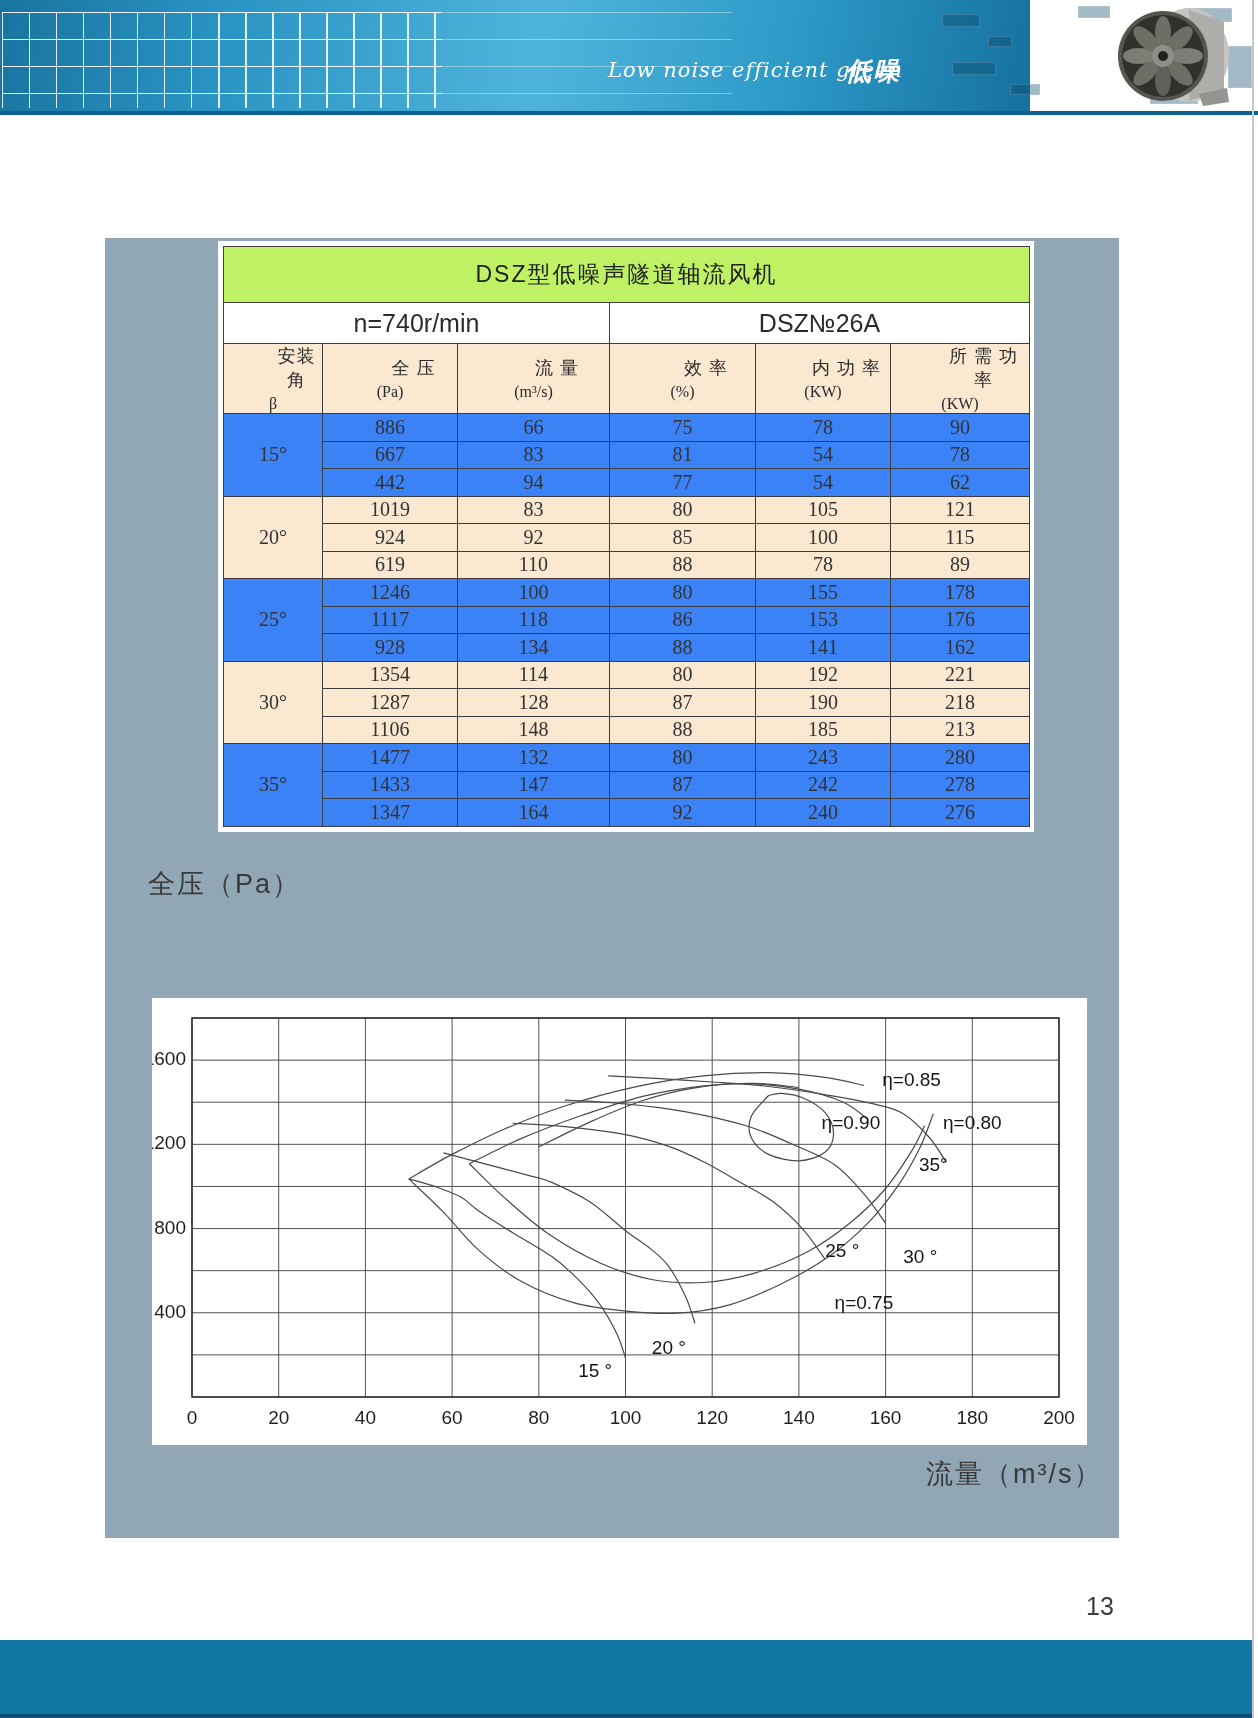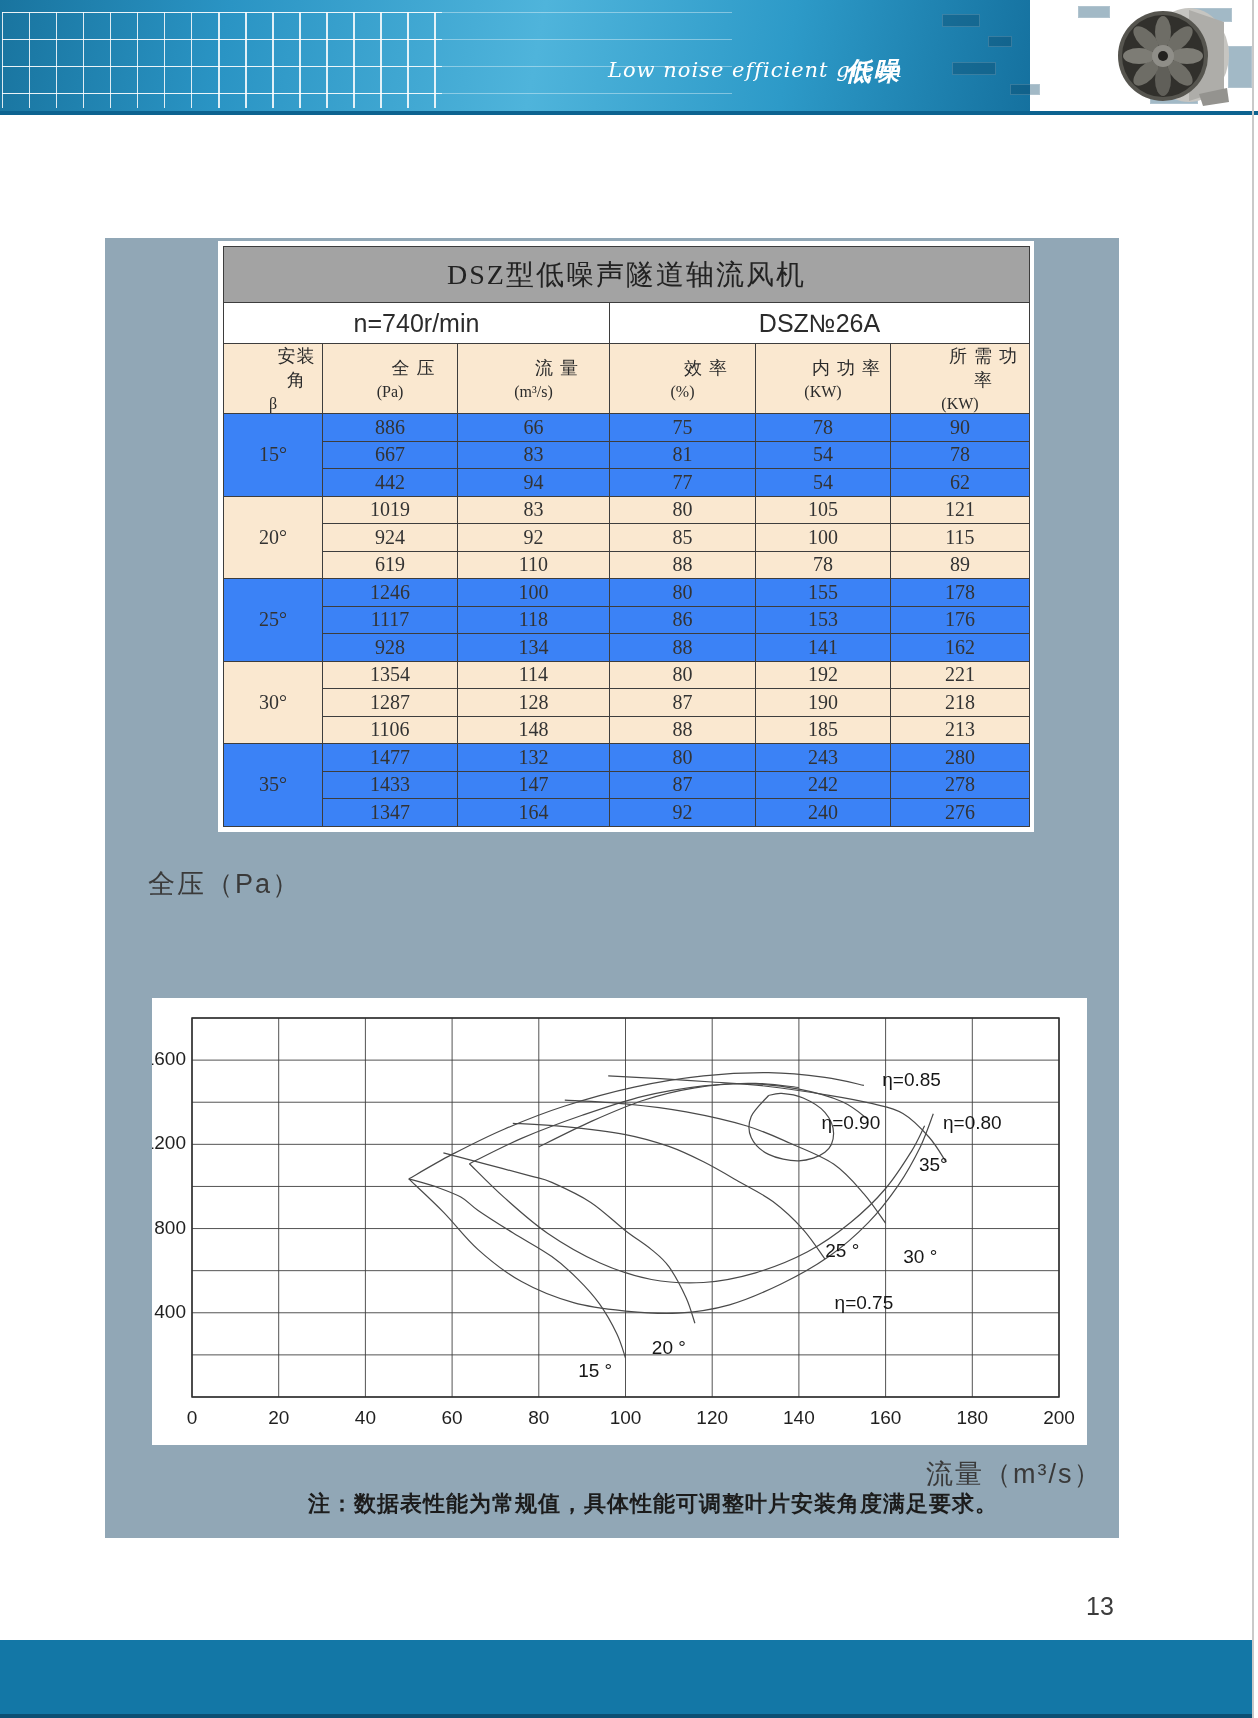--- a/index.html
+++ b/index.html
@@ -21,21 +21,21 @@
   .slogan-cn span{color:#fff;font-size:26px;font-weight:bold;font-style:italic;letter-spacing:2px;white-space:nowrap;}
   .chip{position:absolute;background:rgba(10,70,105,.38);border:1px solid rgba(255,255,255,.16);}
   .fan-photo{position:absolute;left:1103px;top:2px;}
   
   .gray-panel{position:absolute;left:105px;top:238px;width:1014px;height:1300px;background:#91a7b6;}
   
   .table-box{position:absolute;left:218px;top:241px;width:816px;background:#ffffff;padding:5px;box-sizing:border-box;}
   table.spec{border-collapse:collapse;width:806px;table-layout:fixed;}
   table.spec td,table.spec th{border:1.6px solid #3d3d3d;text-align:center;vertical-align:middle;
       color:#2b2b2b;padding:0;}
-  tr.title-row td{height:55px;background:#a3a3a3;font-size:28px;letter-spacing:2px;color:#222;font-family:Liberation Serif, serif;}
+  tr.title-row td{height:55px;background:#bef264;font-size:23px;letter-spacing:2px;color:#222;}
   tr.sub-row td{height:40px;background:#ffffff;font-size:25px;}
   tr.head-row th{height:54px;background:#fae8d0;font-weight:normal;}
   .h-label{font-size:18px;letter-spacing:1px;padding-left:47px;}
   .h-unit{font-size:16px;font-family:"Liberation Serif",serif;margin-top:3px;}
   tr.data-row td{height:26.5px;font-family:"Liberation Serif",serif;font-size:20px;color:#333;}
   tr.data-row.grp-blue td{background:#3b82f6;}
   tr.data-row.grp-cream td{background:#fae8d0;}
   td.angle-cell{font-size:20px;}
   
   .axis-title{position:absolute;color:#3a3a3a;font-size:27px;letter-spacing:2px;white-space:nowrap;}
@@ -318,17 +318,16 @@
         <text x="781.285" y="167.81" text-anchor="middle" dominant-baseline="middle" font-size="19" fill="#161616">35°</text>
         <text x="690.25" y="253.71666666666667" text-anchor="middle" dominant-baseline="middle" font-size="19" fill="#161616">25 °</text>
         <text x="768.28" y="260.45444444444445" text-anchor="middle" dominant-baseline="middle" font-size="19" fill="#161616">30 °</text>
         <text x="711.9250000000001" y="306.35555555555555" text-anchor="middle" dominant-baseline="middle" font-size="19" fill="#161616">η=0.75</text>
         <text x="516.85" y="350.99333333333334" text-anchor="middle" dominant-baseline="middle" font-size="19" fill="#161616">20 °</text>
         <text x="443.15500000000003" y="374.15444444444444" text-anchor="middle" dominant-baseline="middle" font-size="19" fill="#161616">15 °</text>
       </svg>
   </div>
   <div class="axis-title" id="xlab">流量（m³/s）</div>
 
-  <div class="note-line">注：数据表性能为常规值，具体性能可调整叶片安装角度满足要求。</div>
   <div class="page-num">13</div>
   <div class="footer-bar"></div>
   <div class="page-edge"></div>
 </div>
 
 </body></html>

